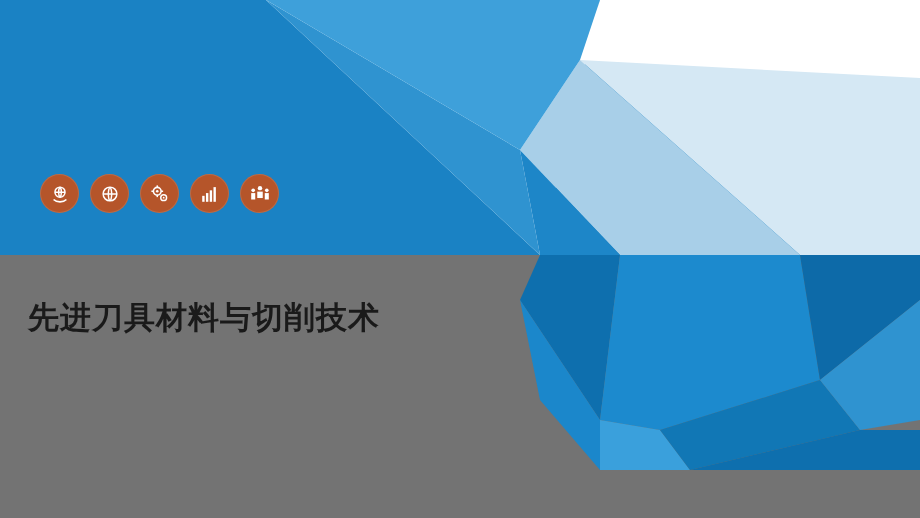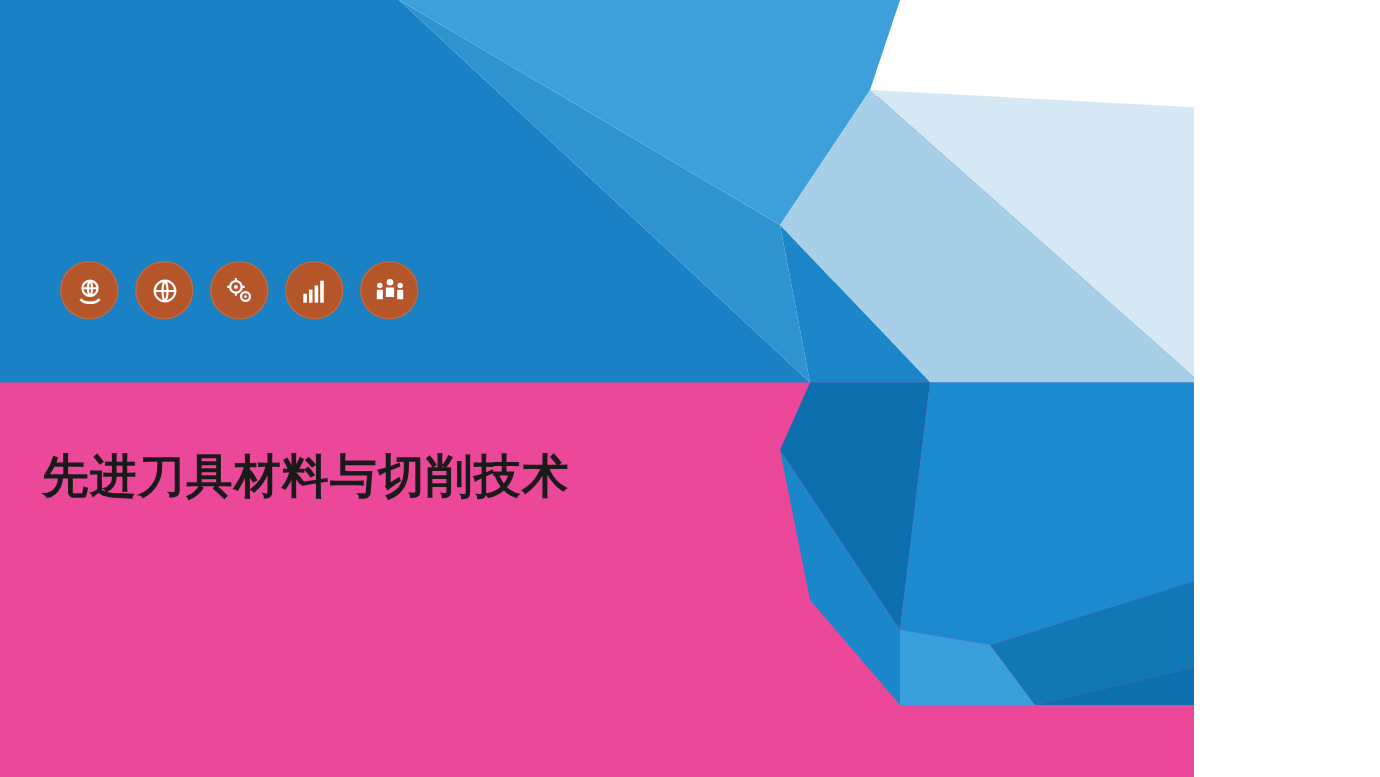--- a/index.html
+++ b/index.html
@@ -2,24 +2,24 @@
 <html><head>
 <meta charset="utf-8">
 <style>
   html, body {
     margin: 0;
     padding: 0;
     background: #ffffff;
   }
   #slide {
     position: relative;
-    width: 796px;
+    width: 920px;
     height: 518px;
     overflow: hidden;
-    background: #ec4899;
+    background: #737373;
     font-family: Liberation Mono, monospace;
   }
   
   .header-band {
     position: absolute;
     left: 0;
     top: 0;
     width: 920px;
     height: 255px;
     background: #1a82c4;

